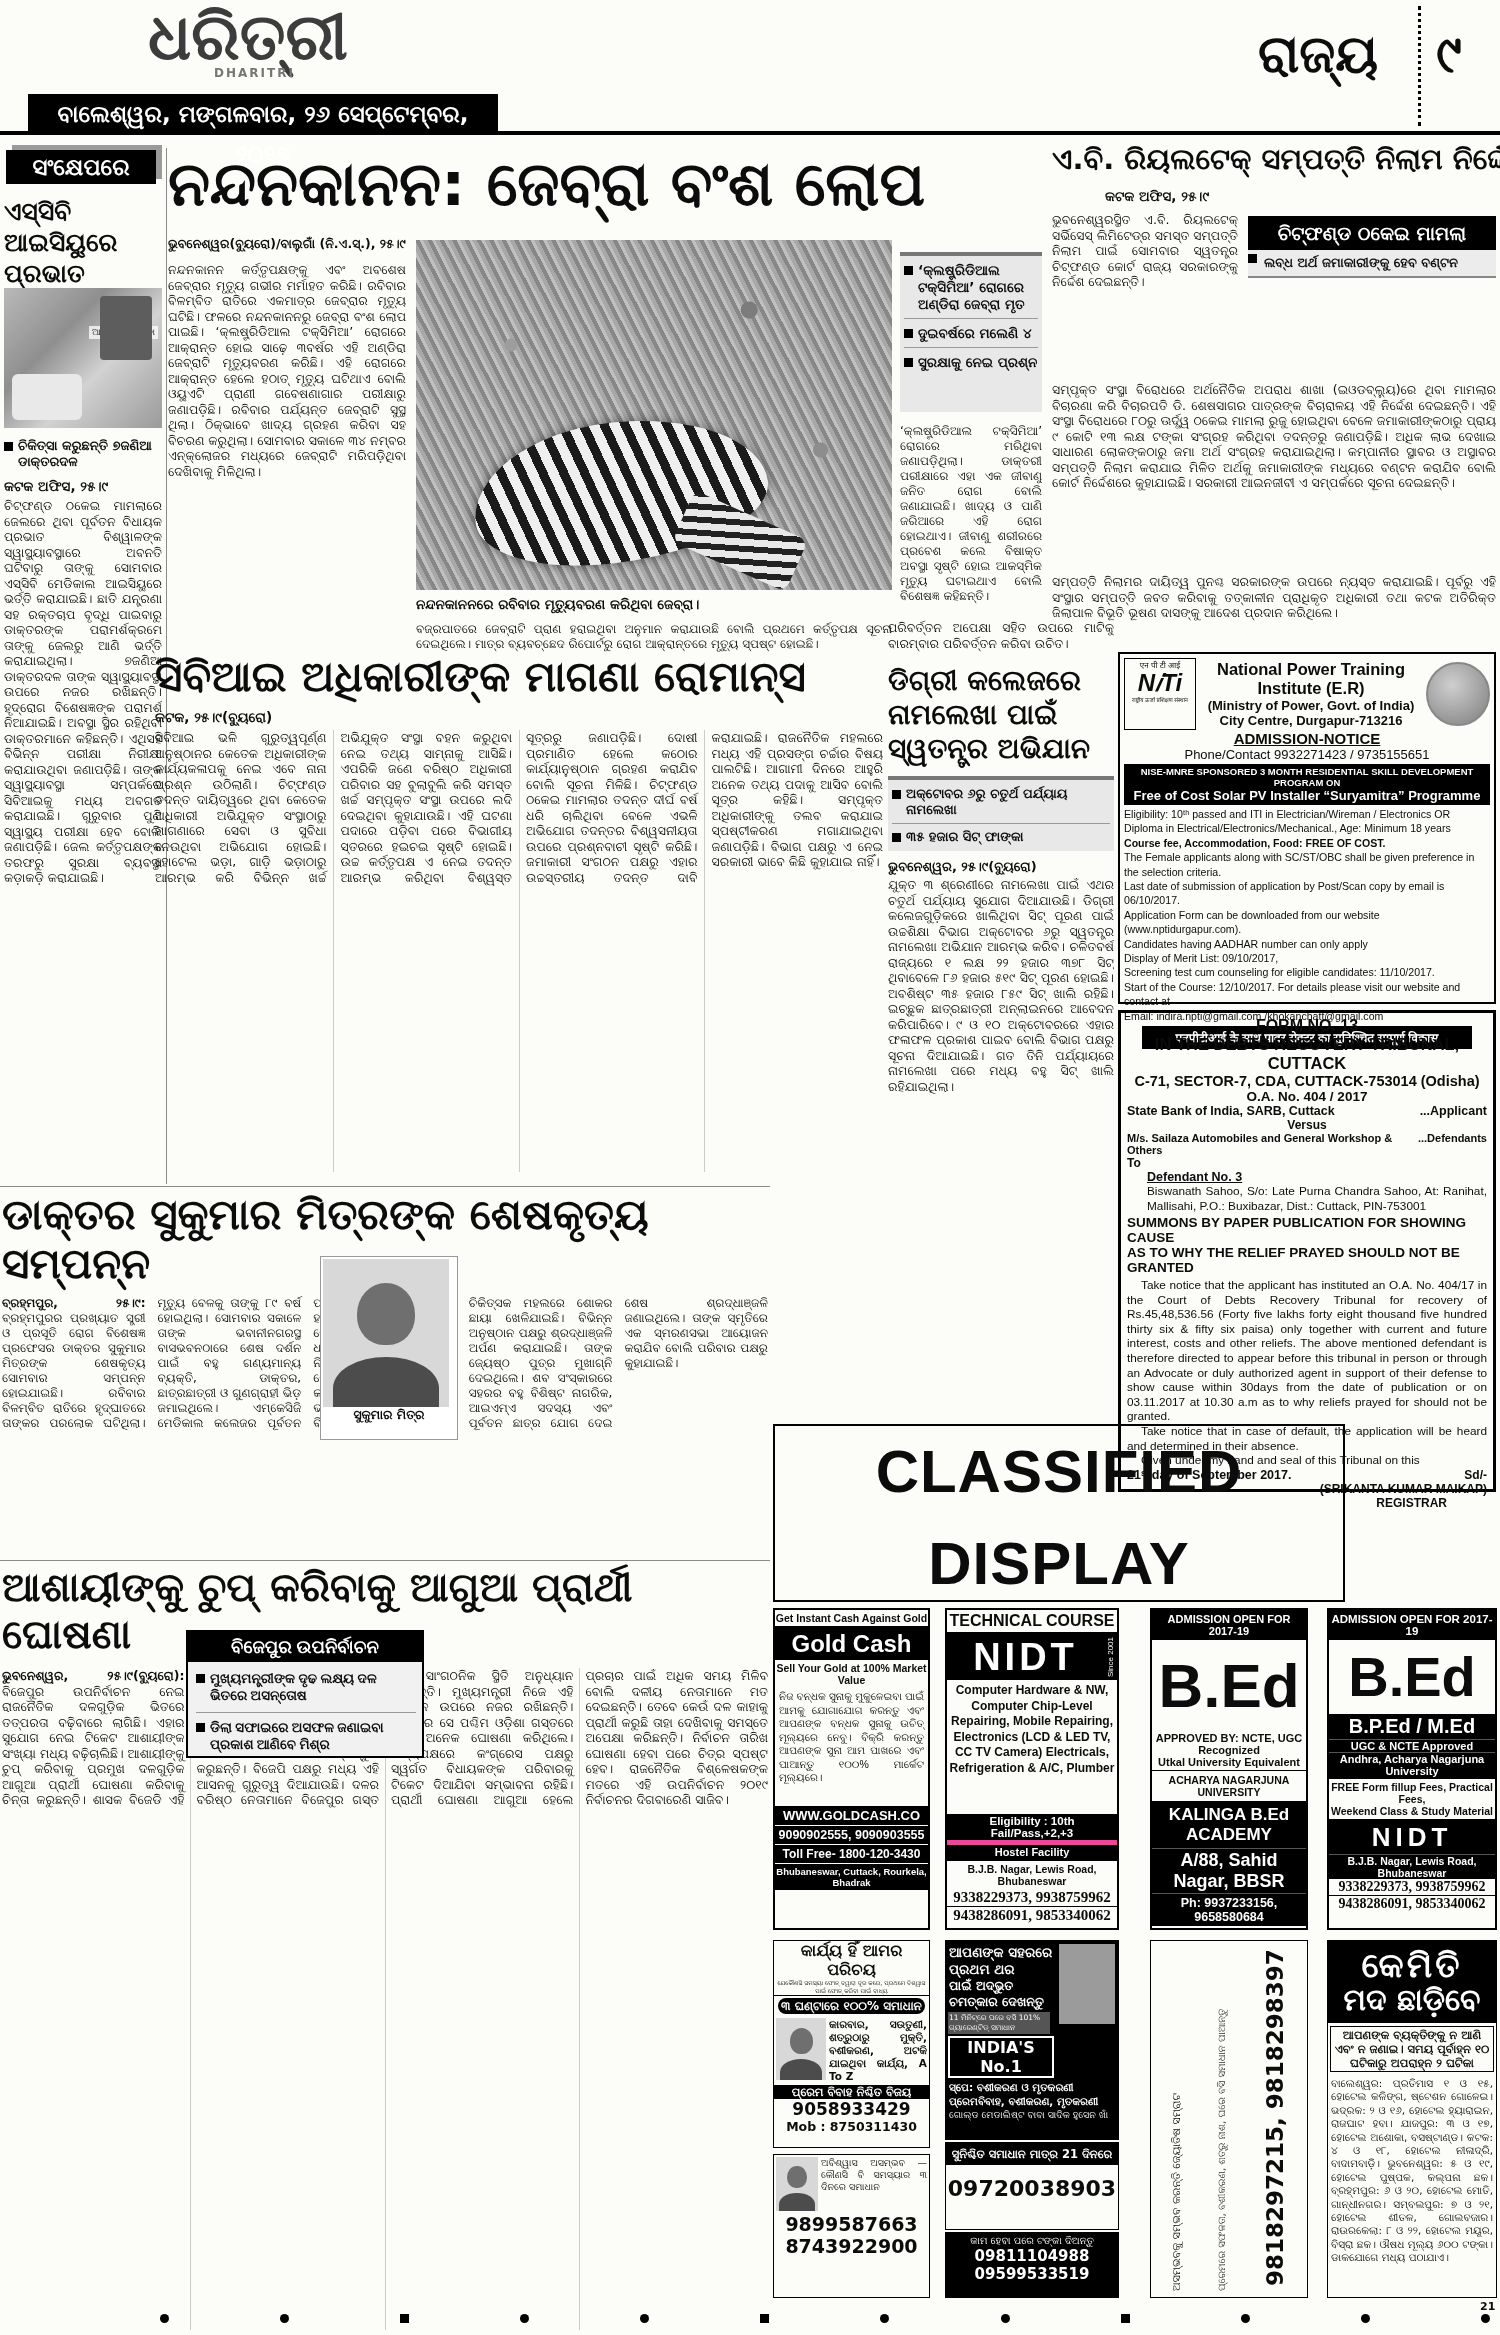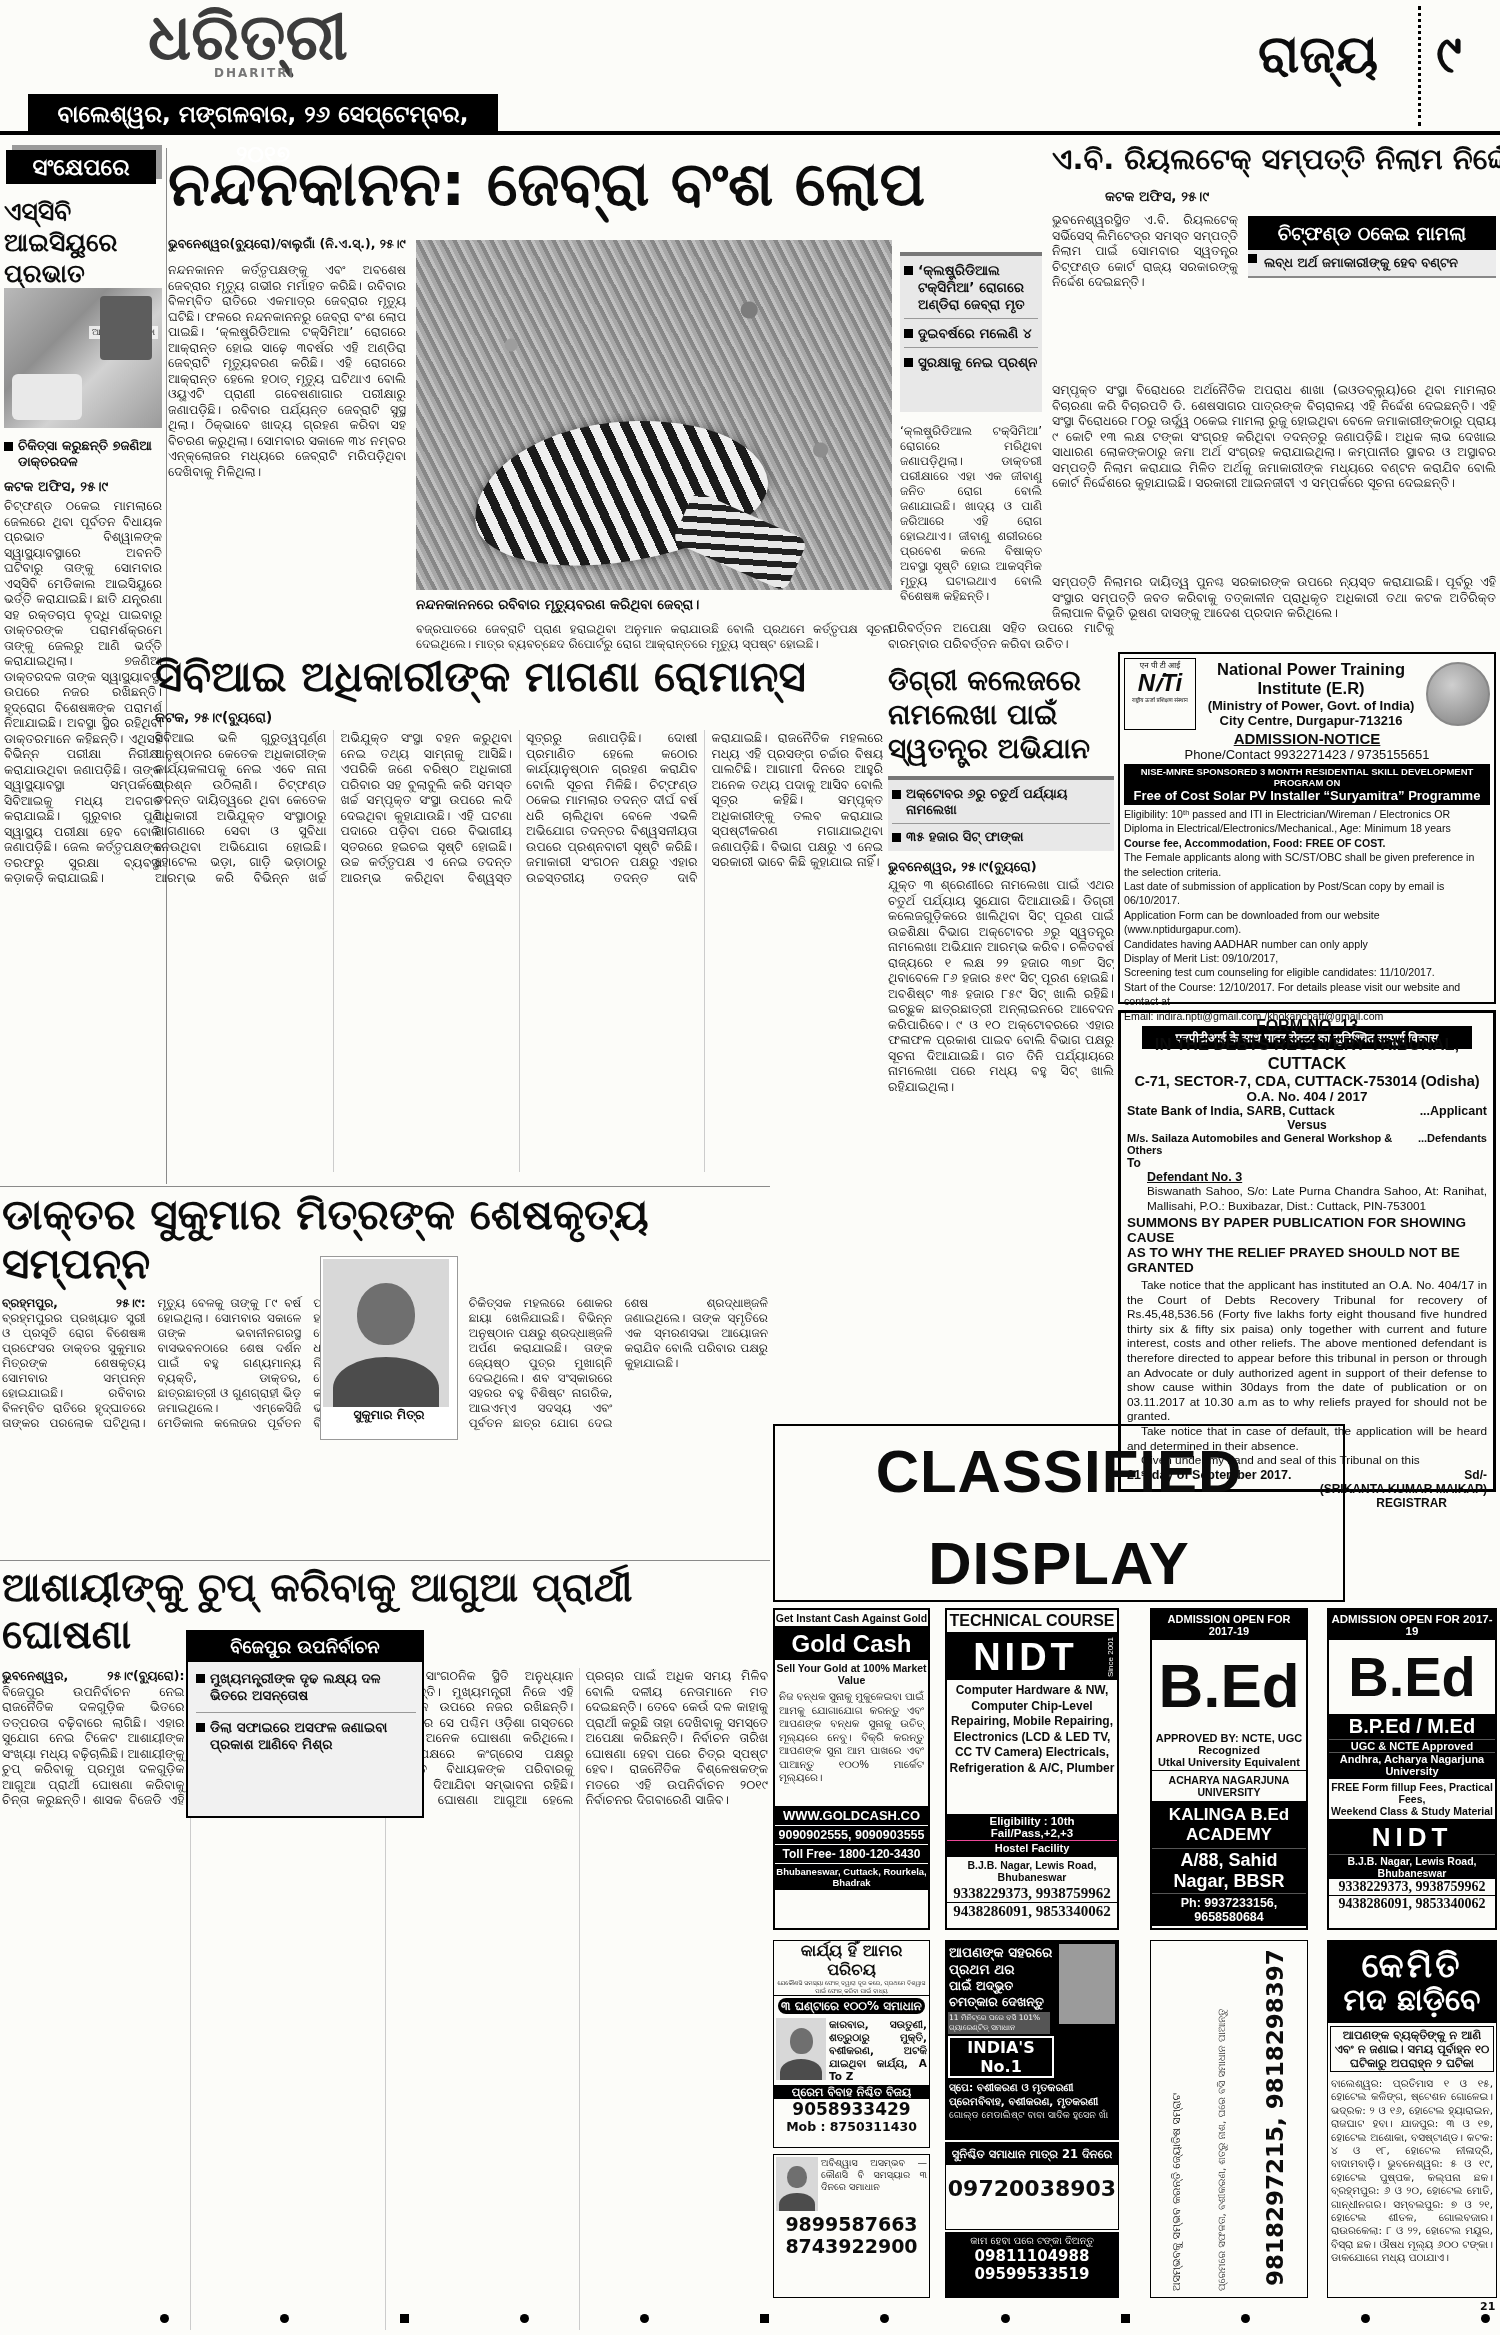--- a/index.html
+++ b/index.html
@@ -202,21 +202,21 @@
     <div class="c b" style="font-size:60px;line-height:92px;font-family:'Liberation Sans',sans-serif;letter-spacing:1px;">CLASSIFIED DISPLAY</div>
   </div>
 
   <div class="abs grayrule" style="left:0;top:1560px;width:770px;height:1px;"></div>
   <div class="abs" style="left:2px;top:1564px;width:766px;height:736px;">
     <div class="b" style="font-size:40px;">ଆଶାୟୀଙ୍କୁ ଚୁପ୍ କରିବାକୁ ଆଗୁଆ ପ୍ରାର୍ଥୀ ଘୋଷଣା</div>
     <div style="position:relative;margin-top:10px;height:662px;overflow:hidden;column-count:4;column-gap:12px;column-rule:1px solid #ccc;" class="j small">
       <span class="b">ଭୁବନେଶ୍ୱର, ୨୫।୯(ବ୍ୟୁରୋ):</span>
       <span>ବିଜେପୁର ଉପନିର୍ବାଚନ ନେଇ ରାଜନୈତିକ ଦଳଗୁଡ଼ିକ ଭିତରେ ତତ୍ପରତା ବଢ଼ିବାରେ ଲାଗିଛି। ଏହାର ସୁଯୋଗ ନେଇ ଟିକେଟ ଆଶାୟୀଙ୍କ ସଂଖ୍ୟା ମଧ୍ୟ ବଢ଼ିଚାଲିଛି। ଆଶାୟୀଙ୍କୁ ଚୁପ୍ କରିବାକୁ ପ୍ରମୁଖ ଦଳଗୁଡ଼ିକ ଆଗୁଆ ପ୍ରାର୍ଥୀ ଘୋଷଣା କରିବାକୁ ଚିନ୍ତା କରୁଛନ୍ତି। ଶାସକ ବିଜେଡି ଏହି ଆସନକୁ ଜିତିବାକୁ ଦୃଢ ଲକ୍ଷ୍ୟ ରଖିଥିବା ବେଳେ ଦଳ ଭିତରେ ଟିକେଟକୁ ନେଇ ଅସନ୍ତୋଷ ଦେଖା ଦେଇଛି। କଂଗ୍ରେସ ବିଧାୟକଙ୍କ ଦେହାନ୍ତ ପରେ ଖାଲି ପଡ଼ିଥିବା ଏହି ଆସନ ପାଇଁ ସମସ୍ତ ଦଳ ନିଜ ନିଜ ରଣନୀତି ପ୍ରସ୍ତୁତ କରୁଛନ୍ତି। ବିଜେପି ପକ୍ଷରୁ ମଧ୍ୟ ଏହି ଆସନକୁ ଗୁରୁତ୍ୱ ଦିଆଯାଉଛି। ଦଳର ବରିଷ୍ଠ ନେତାମାନେ ବିଜେପୁର ଗସ୍ତ କରି ସାଂଗଠନିକ ସ୍ଥିତି ଅନୁଧ୍ୟାନ କରୁଛନ୍ତି। ମୁଖ୍ୟମନ୍ତ୍ରୀ ନିଜେ ଏହି ନିର୍ବାଚନ ଉପରେ ନଜର ରଖିଛନ୍ତି। ନିକଟରେ ସେ ପଶ୍ଚିମ ଓଡ଼ିଶା ଗସ୍ତରେ ଯାଇ ଅନେକ ଘୋଷଣା କରିଥିଲେ। ଅନ୍ୟପକ୍ଷରେ କଂଗ୍ରେସ ପକ୍ଷରୁ ସ୍ୱର୍ଗତ ବିଧାୟକଙ୍କ ପରିବାରକୁ ଟିକେଟ ଦିଆଯିବା ସମ୍ଭାବନା ରହିଛି। ପ୍ରାର୍ଥୀ ଘୋଷଣା ଆଗୁଆ ହେଲେ ପ୍ରଚାର ପାଇଁ ଅଧିକ ସମୟ ମିଳିବ ବୋଲି ଦଳୀୟ ନେତାମାନେ ମତ ଦେଇଛନ୍ତି। ତେବେ କେଉଁ ଦଳ କାହାକୁ ପ୍ରାର୍ଥୀ କରୁଛି ତାହା ଦେଖିବାକୁ ସମସ୍ତେ ଅପେକ୍ଷା କରିଛନ୍ତି। ନିର୍ବାଚନ ତାରିଖ ଘୋଷଣା ହେବା ପରେ ଚିତ୍ର ସ୍ପଷ୍ଟ ହେବ। ରାଜନୈତିକ ବିଶ୍ଳେଷକଙ୍କ ମତରେ ଏହି ଉପନିର୍ବାଚନ ୨୦୧୯ ନିର୍ବାଚନର ଦିଗବାରେଣି ସାଜିବ।</span>
     </div>
-    <div class="abs bd" style="left:184px;top:66px;width:238px;height:188px;background:#f1f1f1;">
+    <div class="abs bd" style="left:184px;top:66px;width:238px;height:128px;background:#f1f1f1;font-family:Liberation Serif, serif;">
       <div class="inv c b" style="font-size:18px;height:30px;line-height:30px;">ବିଜେପୁର ଉପନିର୍ବାଚନ</div>
       <div class="blt b" style="font-size:13.5px;line-height:17px;margin:8px 6px 6px 8px;border-bottom:1px solid #999;padding-bottom:8px;">ମୁଖ୍ୟମନ୍ତ୍ରୀଙ୍କ ଦୃଢ ଲକ୍ଷ୍ୟ ଦଳ ଭିତରେ ଅସନ୍ତୋଷ</div>
       <div class="blt b" style="font-size:13.5px;line-height:17px;margin:0 6px 0 8px;">ଡିଲା ସଫାଇରେ ଅସଫଳ ଜଣାଇବା ପ୍ରକାଶ ଆଣିବେ ମିଶ୍ର</div>
     </div>
   </div>
 
   <div class="adcell bd" style="left:773px;width:157px;font-family:'Liberation Sans',sans-serif;">
     <div class="c b" style="font-size:10.5px;border-bottom:2px solid #000;padding:2px 0;">Get Instant Cash Against Gold</div>
     <div class="inv c b" style="font-size:24px;padding:2px 0;">Gold Cash</div>
     <div class="c b" style="font-size:10.5px;padding:2px 1px;">Sell Your Gold at 100% Market Value</div>
@@ -228,21 +228,21 @@
   </div>
 
   <div class="adcell bd" style="left:945px;width:174px;font-family:'Liberation Sans',sans-serif;">
     <div class="c b" style="font-size:16px;border-bottom:2px solid #000;padding:2px 0;">TECHNICAL COURSE</div>
     <div class="inv" style="display:flex;align-items:center;height:46px;">
       <div class="b c" style="flex:1;font-size:38px;letter-spacing:4px;">NIDT</div>
       <div class="vtext" style="font-size:8px;padding:2px;">Since 2001</div>
     </div>
     <div class="c b" style="font-size:12px;line-height:15.5px;padding:3px 2px;height:128px;">Computer Hardware &amp; NW, Computer Chip-Level Repairing, Mobile Repairing, Electronics (LCD &amp; LED TV, CC TV Camera) Electricals, Refrigeration &amp; A/C, Plumber</div>
     <div class="inv c b" style="font-size:11.5px;padding:1px 0;">Eligibility : 10th Fail/Pass,+2,+3</div>
-    <div class="inv c b" style="font-size:11px;padding:1px 0;border-top:1px solid #ec4899;">Hostel Facility</div>
+    <div class="inv c b" style="font-size:11px;padding:1px 0;border-top:5px solid #ec4899;">Hostel Facility</div>
     <div class="c b" style="font-size:10.5px;padding:2px 0;border-top:2px solid #000;">B.J.B. Nagar, Lewis Road, Bhubaneswar</div>
     <div class="c b" style="font-size:15px;font-family:'Liberation Serif',serif;">9338229373, 9938759962</div>
     <div class="c b" style="font-size:15px;font-family:'Liberation Serif',serif;border-top:1px solid #000;">9438286091, 9853340062</div>
   </div>
 
   <div class="adcell bd" style="left:1150px;width:158px;font-family:'Liberation Sans',sans-serif;">
     <div class="inv c b" style="font-size:11px;padding:3px 0;">ADMISSION OPEN FOR 2017-19</div>
     <div class="c b" style="font-size:62px;line-height:92px;">B.Ed</div>
     <div class="c b" style="font-size:11px;">APPROVED BY: NCTE, UGC Recognized</div>
     <div class="c b" style="font-size:11px;border-bottom:1px solid #000;padding-bottom:2px;">Utkal University Equivalent</div>

